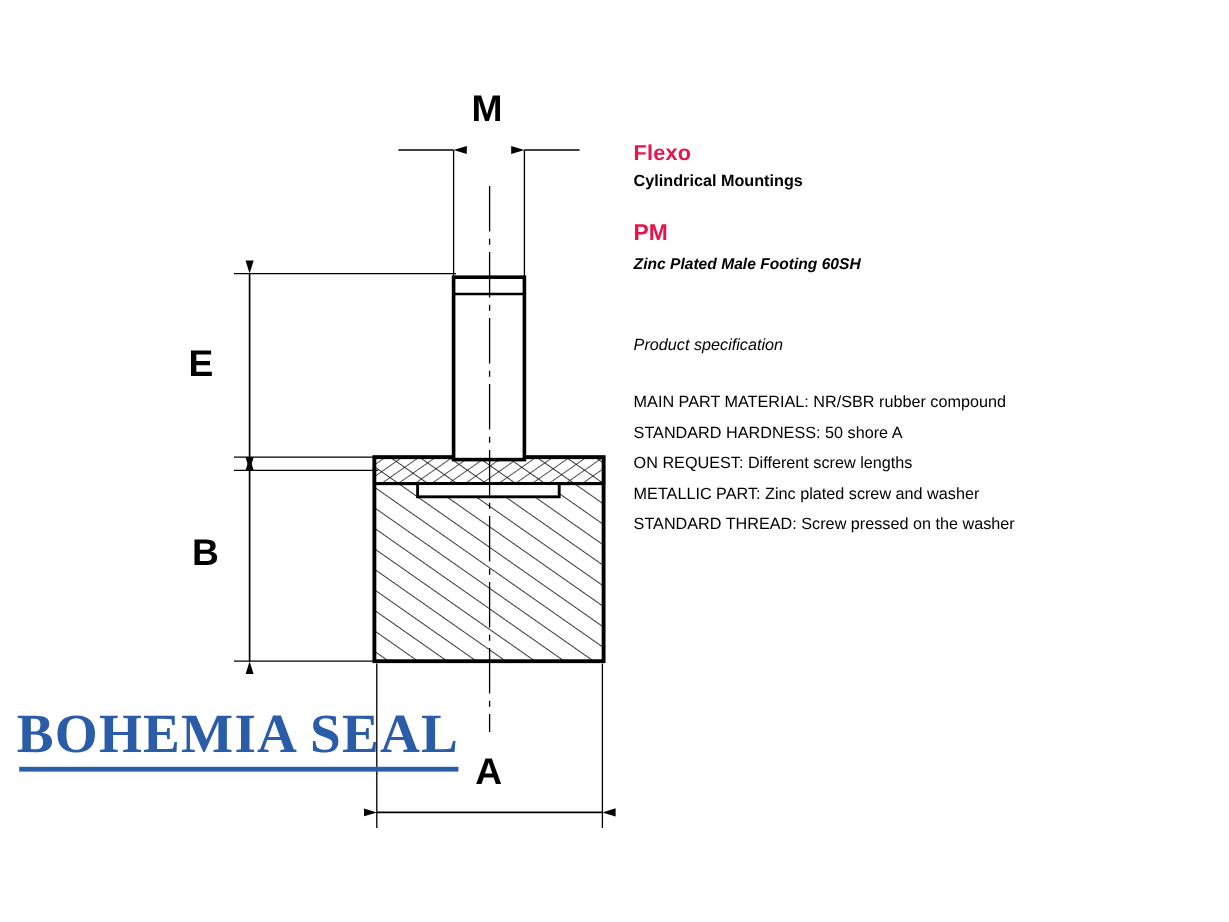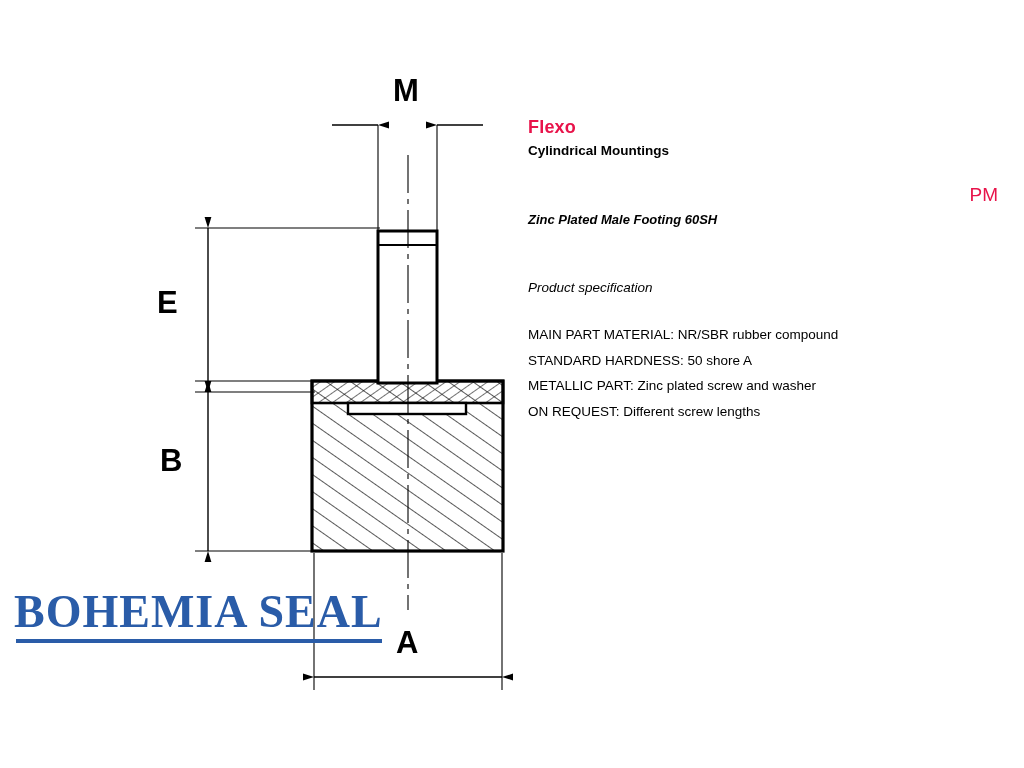--- a/index.html
+++ b/index.html
@@ -42,25 +42,24 @@
   }
   .brand-sub {
     color: #000;
     font-weight: bold;
     font-size: 13.5px;
     line-height: 16px;
     margin: 0 0 26px 0;
   }
   .code-title {
     color: #e8134a;
-    font-weight: normal;
+    font-weight: bold;
     font-size: 19px;
     line-height: 20px;
     margin: 0 0 7px 0;
-    text-align: right;
   }
   .code-sub {
     color: #000;
     font-style: italic;
     font-size: 13px;
     line-height: 16px;
     margin: 0 0 52px 0;
     font-weight: bold;
   }
   .spec-heading {
@@ -196,21 +195,22 @@
   <p class="brand-sub">Cylindrical Mountings</p>
 
   <p class="code-title">PM</p>
   <p class="code-sub">Zinc Plated Male Footing 60SH</p>
 
   <p class="spec-heading">Product specification</p>
 
   <ul class="spec-list">
     <li>MAIN PART MATERIAL: NR/SBR rubber compound</li>
     <li>STANDARD HARDNESS: 50 shore A</li>
+    <li>ON REQUEST: Different screw lengths</li>
     <li>METALLIC PART: Zinc plated screw and washer</li>
-    <li>ON REQUEST: Different screw lengths</li>
+    <li>STANDARD THREAD: Screw pressed on the washer</li>
   </ul>
 </div>
 
 <div id="logo">
   <div class="logo-text">BOHEMIA SEAL</div>
   <div class="logo-underline"></div>
 </div>
 
 </body></html>

